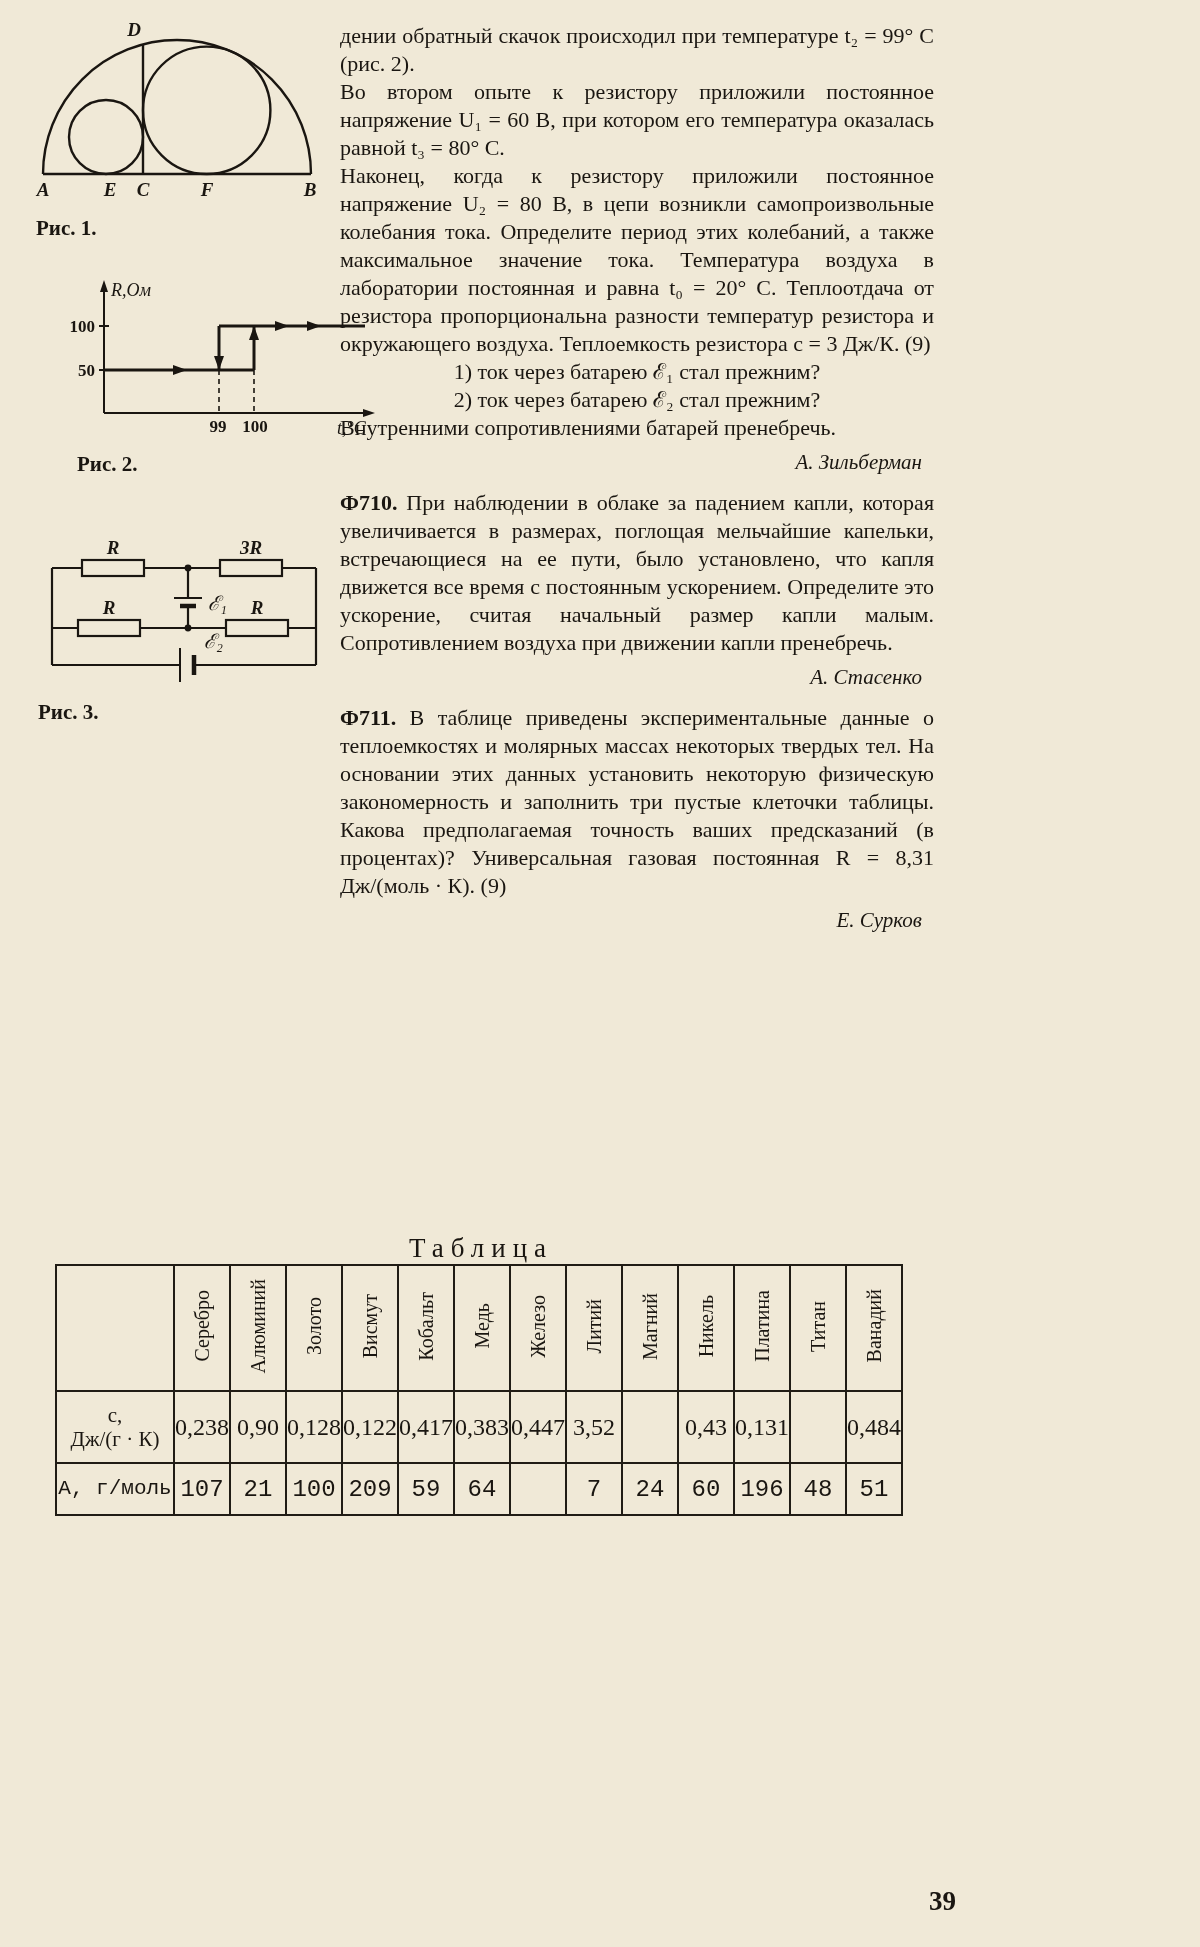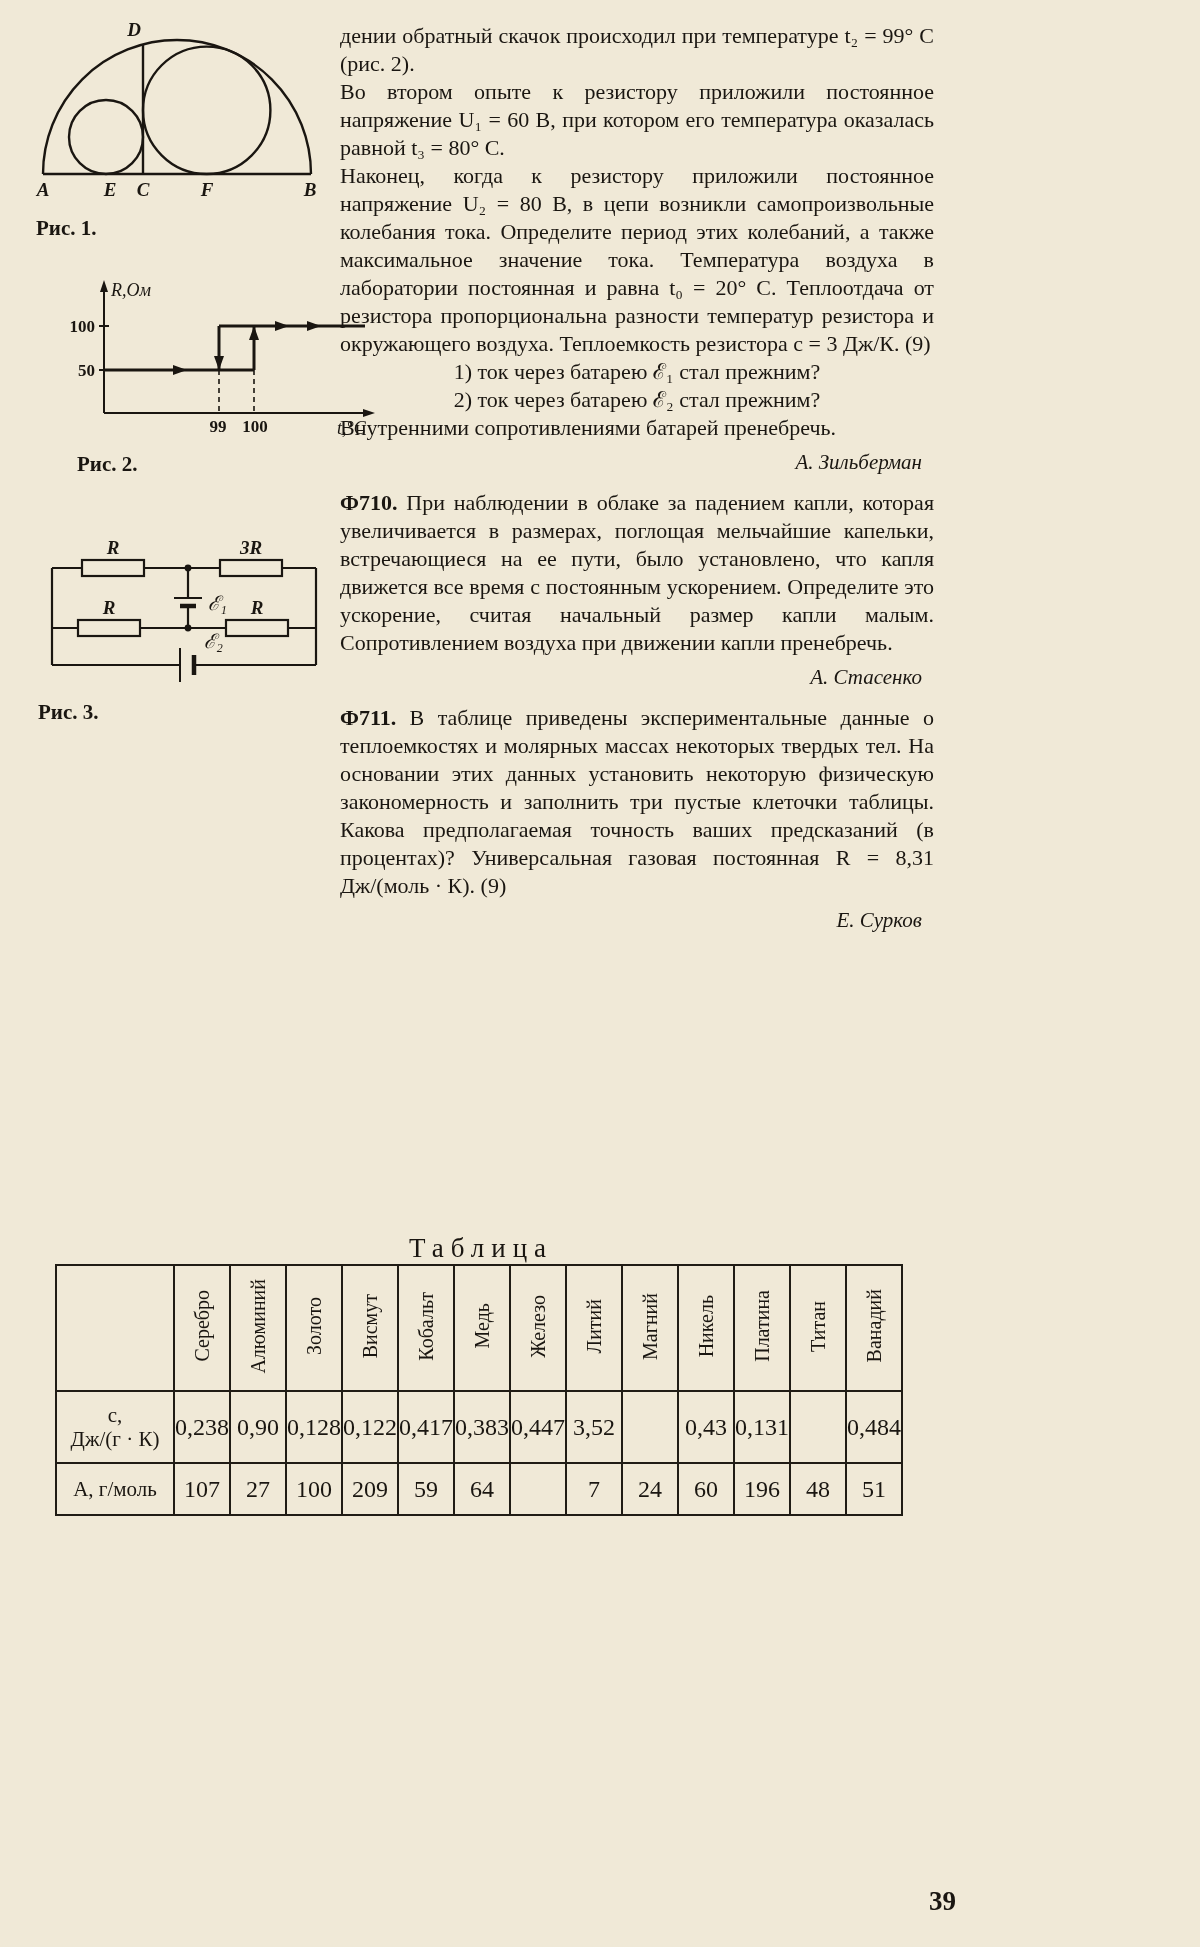--- a/index.html
+++ b/index.html
@@ -32,21 +32,21 @@
     position:absolute; left:55px; top:1233px; width:852px;
     text-align:center; font-size:27px; letter-spacing:7px;
   }
   .dtable { position:absolute; left:55px; top:1264px; }
   table { border-collapse:collapse; table-layout:fixed; }
   th,td { border:2px solid #201c15; padding:0; }
   th { height:124px; vertical-align:middle; text-align:center; font-weight:normal; background:transparent; }
   .vhead { writing-mode:vertical-rl; transform:rotate(180deg); display:inline-block; white-space:nowrap; font-size:20px; }
   td { text-align:center; font-size:24px; }
   tr.r1 td { height:70px; }
-  tr.r2 td { height:50px; }
+  tr.r2 td { height:50px;font-family:Liberation Mono, monospace; }
   .rowlab { font-size:21px; line-height:1.15; }
   col.c0 { width:118px; }
   col.cn { width:56px; }
 
   .pagenum { position:absolute; left:900px; top:1886px; font-weight:bold; font-size:27px;margin-left:29px; }
 </style>
 </head>
 <body>
 
 <div class="page">
@@ -209,21 +209,21 @@
           <td>3,52</td>
           <td></td>
           <td>0,43</td>
           <td>0,131</td>
           <td></td>
           <td>0,484</td>
         </tr>
         <tr class="r2">
           <td class="rowlab">А, г/моль</td>
           <td>107</td>
-          <td>27</td>
+          <td>21</td>
           <td>100</td>
           <td>209</td>
           <td>59</td>
           <td>64</td>
           <td></td>
           <td>7</td>
           <td>24</td>
           <td>60</td>
           <td>196</td>
           <td>48</td>

